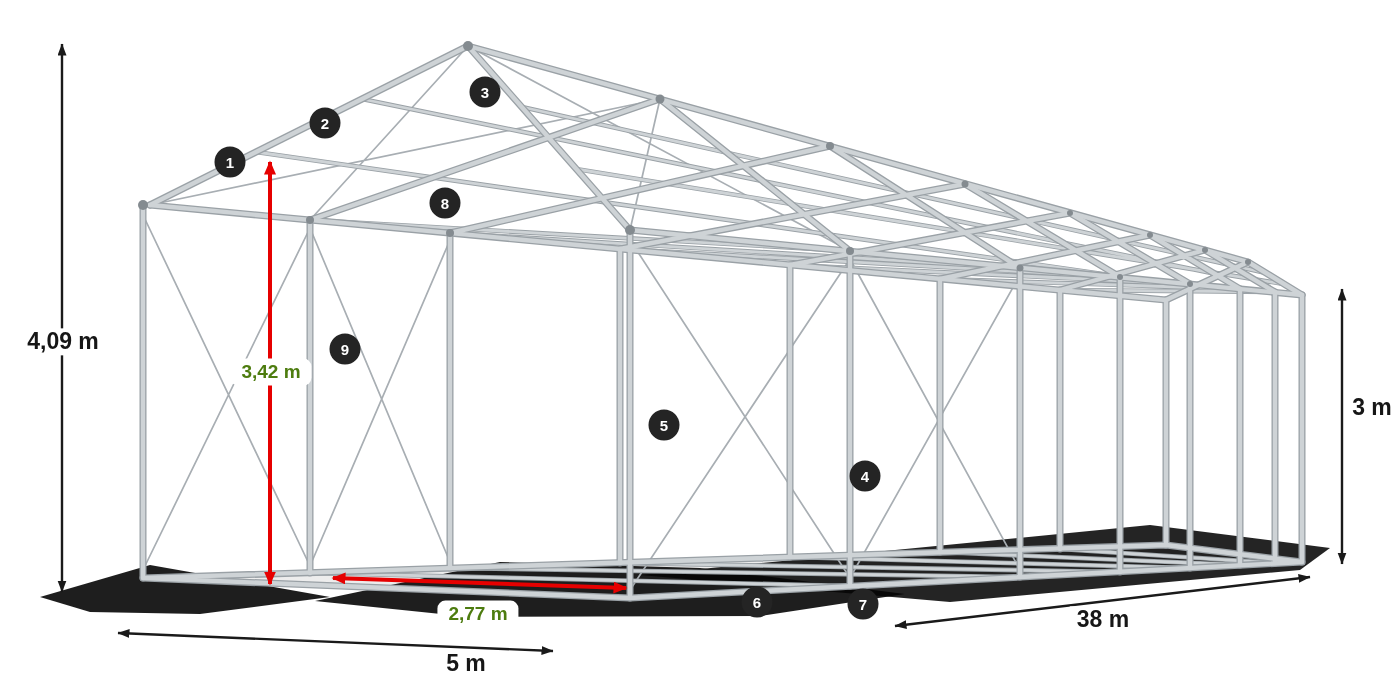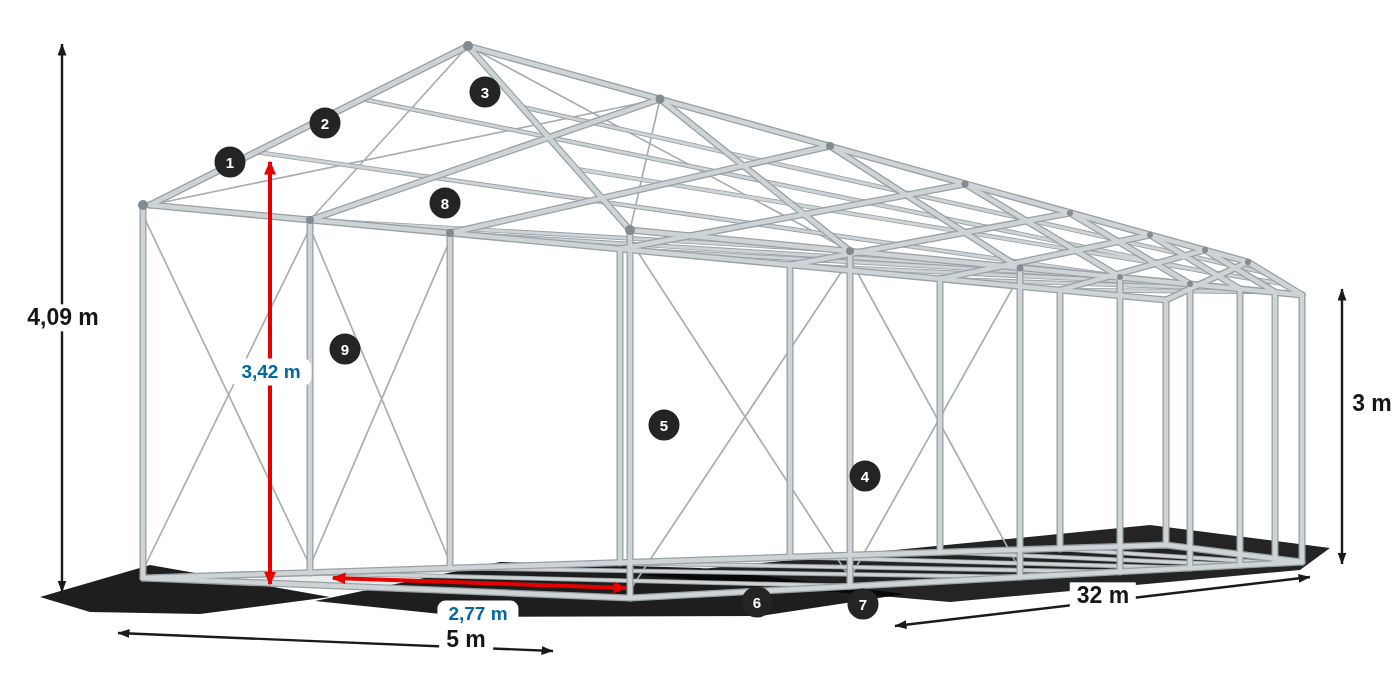--- a/index.html
+++ b/index.html
@@ -4,25 +4,25 @@
 <style>
   html,body{margin:0;padding:0;background:#ffffff;}
   .stage{
     position:relative;width:1400px;height:700px;background:#ffffff;overflow:hidden;
     font-family:"Liberation Sans", sans-serif;
   }
   .stage svg{position:absolute;left:0;top:0;}
   .dim-label{
     position:absolute;transform:translate(-50%,-50%);
     font-weight:700;font-size:23px;color:#161616;background:#ffffff;
-    padding:1px 7px;white-space:nowrap;line-height:1.1;
+    padding:1px 7px;white-space:nowrap;line-height:1.1;margin-top:24px;
   }
   .red-pill{
     position:absolute;transform:translate(-50%,-50%);
-    font-weight:700;font-size:19px;color:#0369a1;background:#ffffff;
+    font-weight:700;font-size:19px;color:#4d7c0f;background:#ffffff;
     padding:2px 11px;border-radius:8px;white-space:nowrap;line-height:1.2;
   }
   .badge{
     position:absolute;transform:translate(-50%,-50%);
     width:31px;height:31px;border-radius:50%;
     background:#242424;color:#ffffff;
     display:flex;align-items:center;justify-content:center;
     font-size:15px;font-weight:700;
   }
 </style>
@@ -114,23 +114,23 @@
       <line x1="895" y1="626" x2="1310" y2="577" marker-start="url(#arrB)" marker-end="url(#arrB)"></line>
     </g>
 
     <g stroke="#e60000" stroke-width="4" fill="none">
       <line x1="270" y1="162" x2="270" y2="584" marker-start="url(#arrR)" marker-end="url(#arrR)"></line>
       <line x1="333" y1="578" x2="626" y2="588" marker-start="url(#arrR)" marker-end="url(#arrR)"></line>
     </g>
   </svg>
 
   <div class="dim-label" style="left:63px;top:318px;">4,09 m</div>
-  <div class="dim-label" style="left:1372px;top:404px;">3 m</div>
+  <div class="dim-label" style="left:1372px;top:384px;">3 m</div>
   <div class="dim-label" style="left:466px;top:640px;">5 m</div>
-  <div class="dim-label" style="left:1103px;top:596px;">32 m</div>
+  <div class="dim-label" style="left:1103px;top:596px;">38 m</div>
 
   <div class="red-pill" style="left:271px;top:372px;">3,42 m</div>
   <div class="red-pill" style="left:478px;top:583px;margin-top:31px;">2,77 m</div>
 
   <div class="badge" style="left:230px;top:162px;">1</div>
   <div class="badge" style="left:325px;top:123px;">2</div>
   <div class="badge" style="left:485px;top:92px;">3</div>
   <div class="badge" style="left:865px;top:476px;">4</div>
   <div class="badge" style="left:664px;top:425px;">5</div>
   <div class="badge" style="left:757px;top:602px;">6</div>

